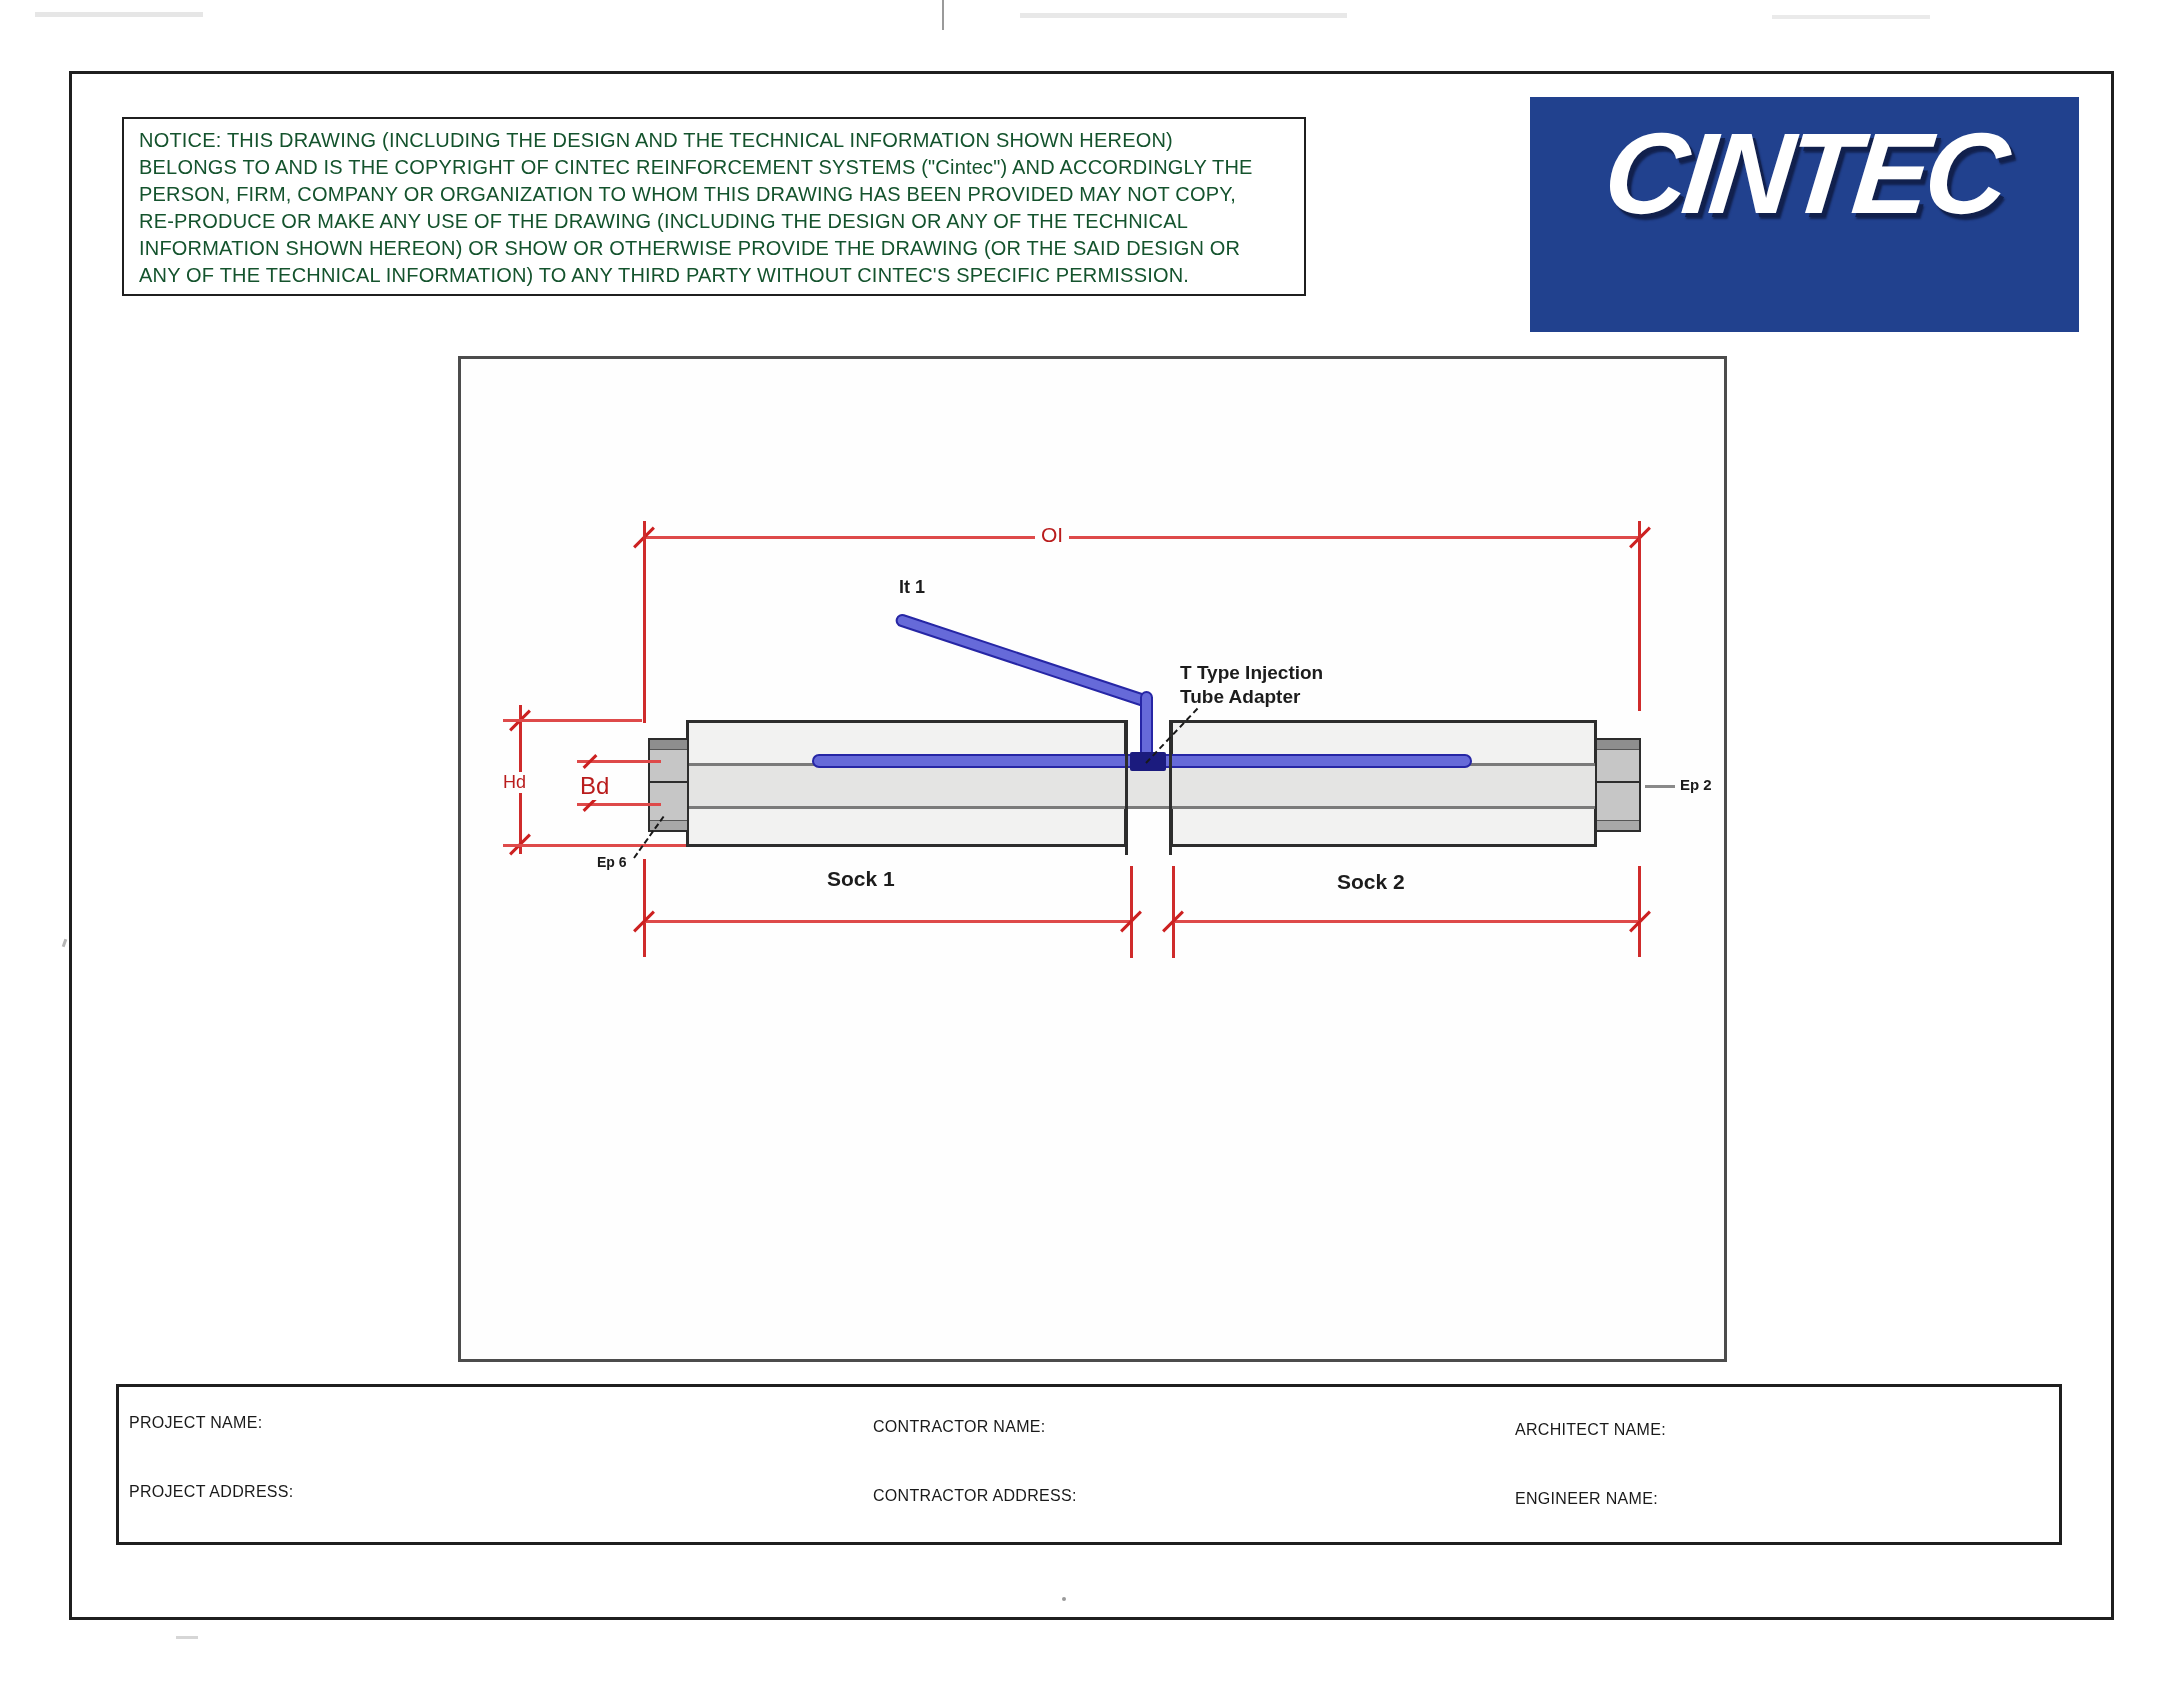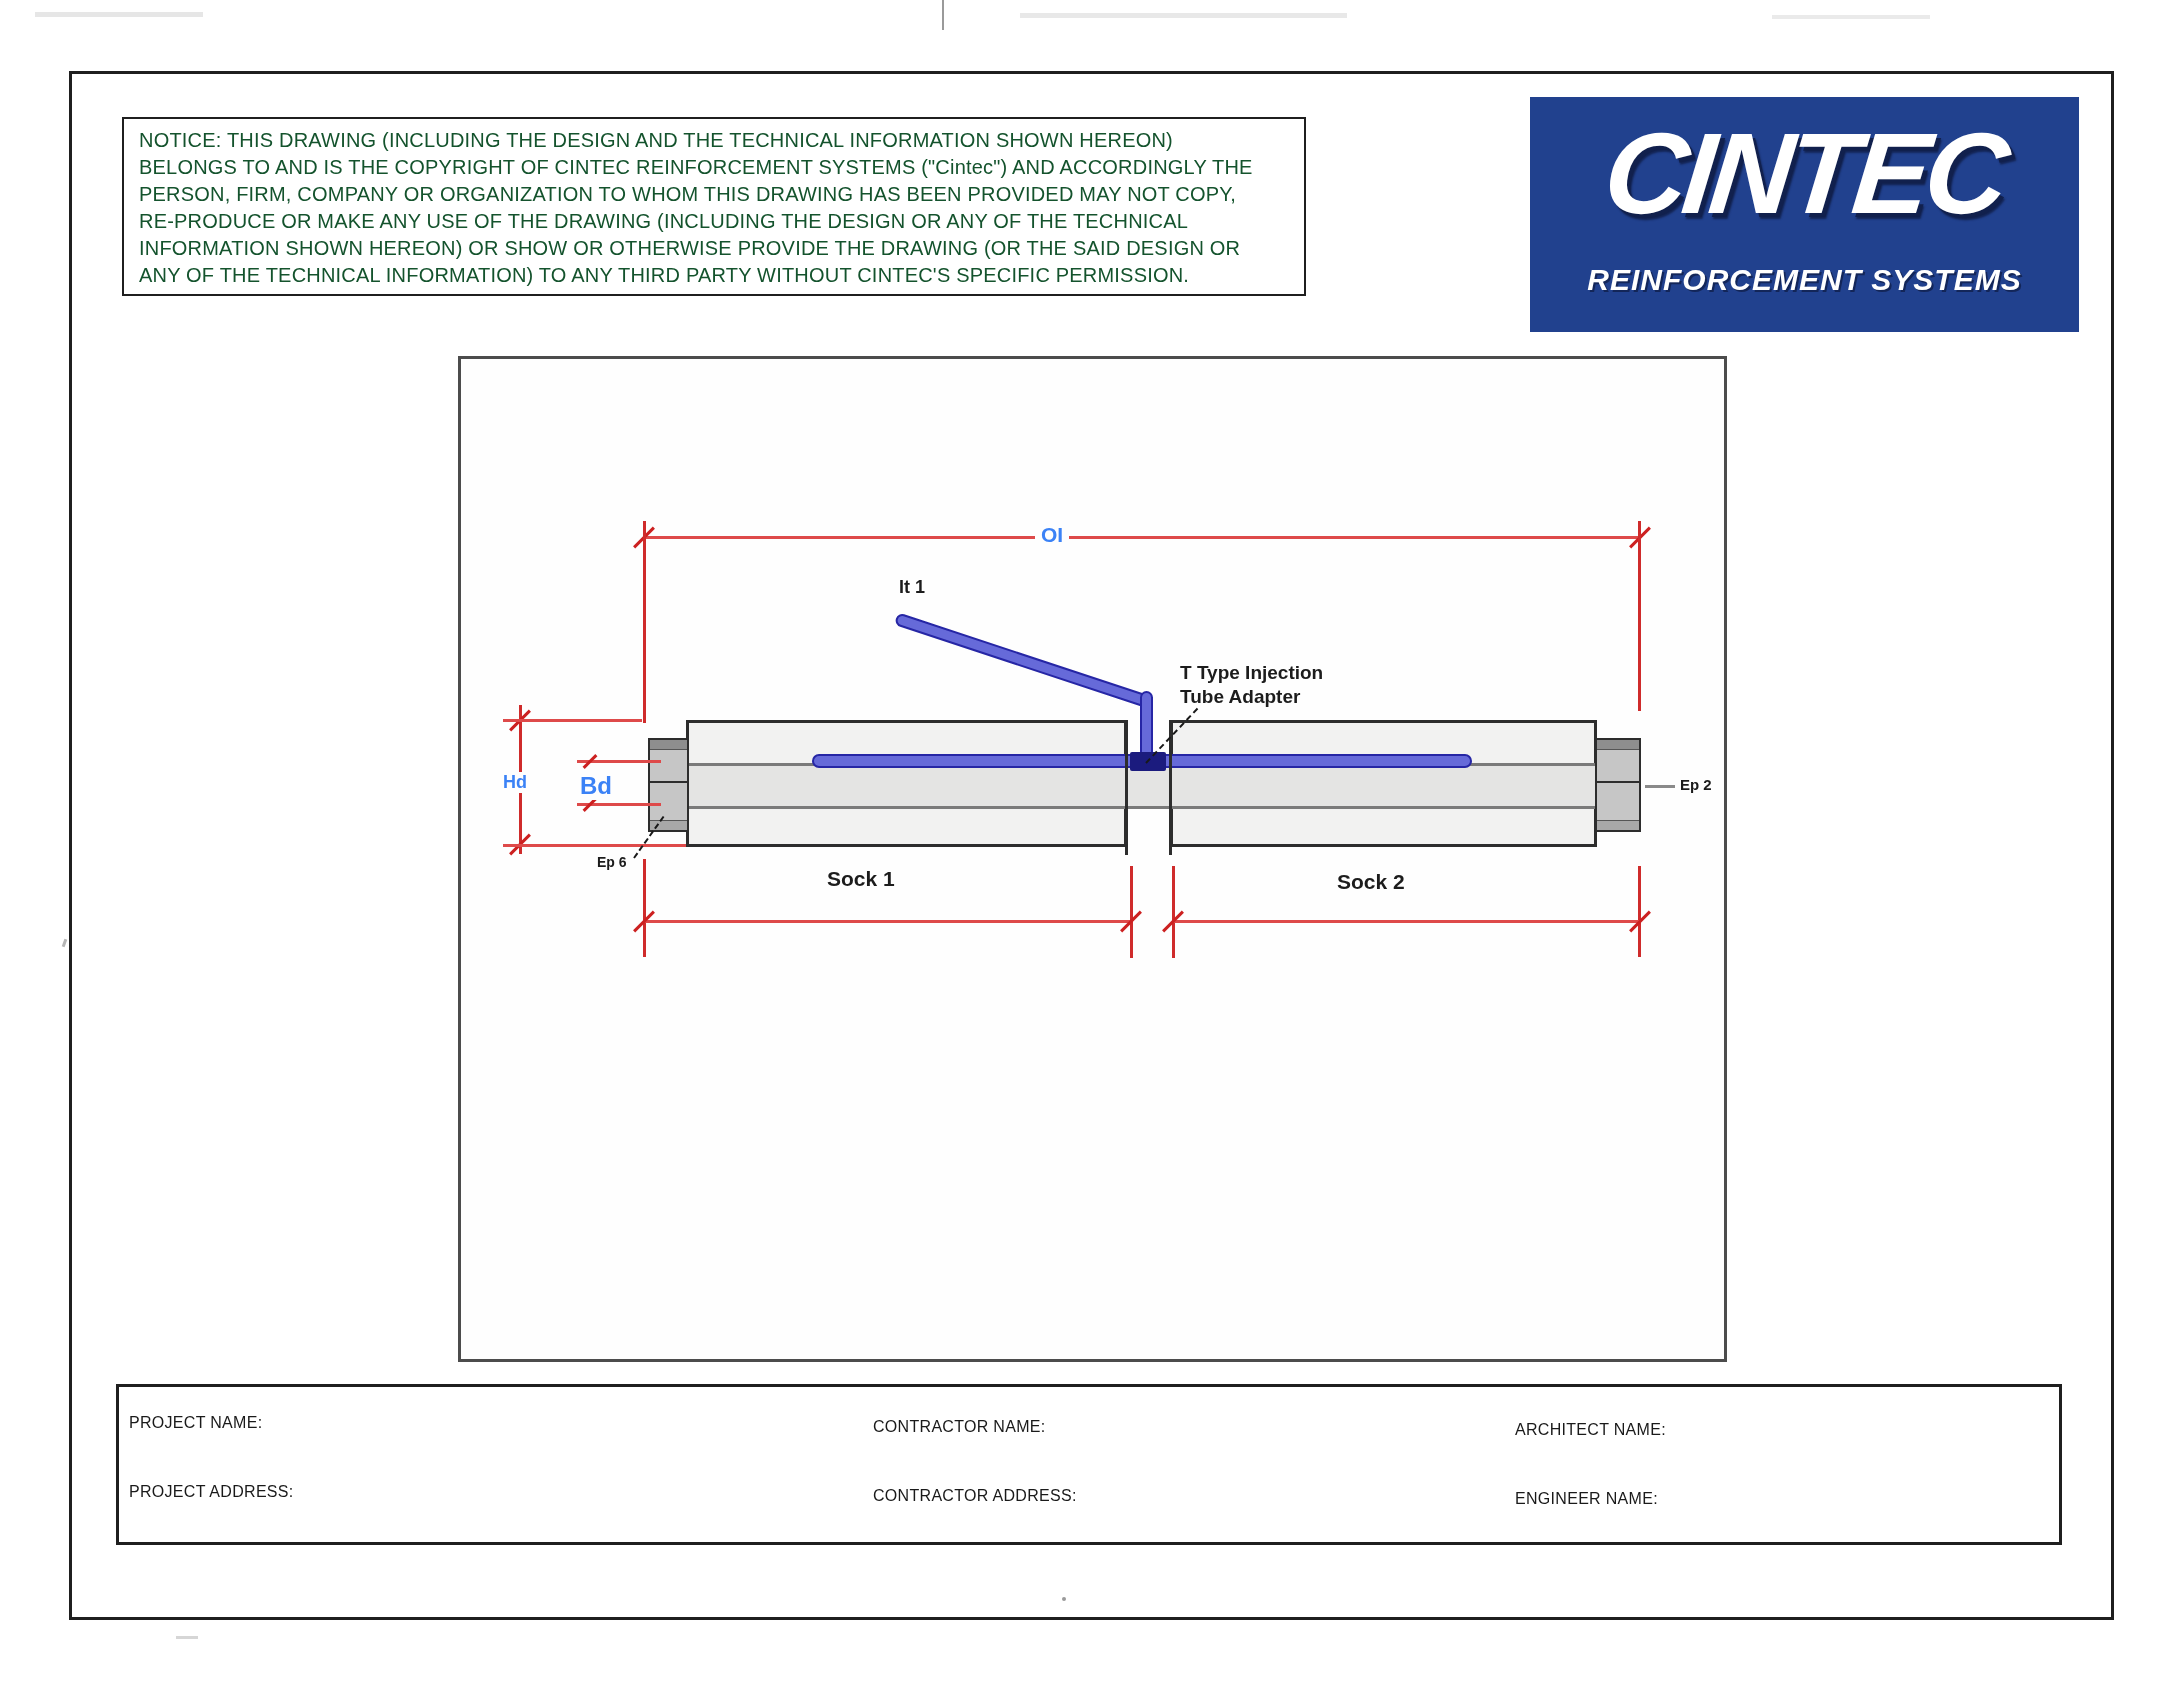--- a/index.html
+++ b/index.html
@@ -31,21 +31,21 @@
   }
 
   
   .drawing-frame { left:458px; top:356px; width:1263px; height:1000px; border:3px solid #4c4c4c; background:#fefefe; }
   .drawing-title { left:579px; top:404px; font-size:31px; line-height:40px; color:#2e2e2e; letter-spacing:0.5px; font-weight:600; }
 
   
   .rl-h { height:3px; background:#de4a4a; }
   .rl-v { width:3px; background:#cf2b2b; }
   .tick { width:28px; height:3px; background:#cc2020; transform:rotate(-45deg); margin-left:-14px; margin-top:-1px; }
-  .dim-label { color:#3b82f6; font-weight:bold; background:#fefefe; padding:0 6px; }
+  .dim-label { color:#b91c1c; font-weight:normal; background:#fefefe; padding:0 6px; }
 
   
   .sock { top:720px; height:127px; background:#f2f2f1; border:3px solid #2d2d2d; box-sizing:border-box; }
   .bar-band { left:686px; top:763px; width:911px; height:46px; background:#e4e4e3;
               border-top:3px solid #7a7a7a; border-bottom:3px solid #7a7a7a; box-sizing:border-box; }
   .junction-line { width:3px; background:#2d2d2d; top:720px; height:135px; }
   .endpiece { top:738px; height:94px; background:#c6c6c6; border:2px solid #2d2d2d; box-sizing:border-box; }
   .endpiece .strip-top { position:absolute; left:0; right:0; top:0; height:9px; background:#8e8e8e; border-bottom:1px solid #555; }
   .endpiece .strip-bottom { position:absolute; left:0; right:0; bottom:0; height:9px; background:#a8a8a8; border-top:1px solid #555; }
   .endpiece .mid-line { position:absolute; left:0; right:0; top:45%; height:2px; background:#2d2d2d; }
@@ -82,21 +82,20 @@
   <div class="abs notice-box"></div>
   <div class="abs notice-text">NOTICE: THIS DRAWING (INCLUDING THE DESIGN AND THE TECHNICAL INFORMATION SHOWN HEREON)
 BELONGS TO AND IS THE COPYRIGHT OF CINTEC REINFORCEMENT SYSTEMS ("Cintec") AND ACCORDINGLY THE
 PERSON, FIRM, COMPANY OR ORGANIZATION TO WHOM THIS DRAWING HAS BEEN PROVIDED  MAY NOT COPY,
 RE-PRODUCE OR MAKE ANY USE OF THE DRAWING (INCLUDING THE DESIGN OR ANY OF THE TECHNICAL
 INFORMATION SHOWN HEREON) OR SHOW OR OTHERWISE PROVIDE THE DRAWING (OR THE SAID DESIGN OR
 ANY OF THE TECHNICAL INFORMATION) TO ANY THIRD PARTY WITHOUT CINTEC'S SPECIFIC PERMISSION.</div>
 
   <div class="abs logo">
     <div class="logo-brand">CINTEC</div>
-    <div class="logo-tagline">REINFORCEMENT SYSTEMS</div>
   </div>
 
   <div class="abs drawing-frame"></div>
 
 
   <div class="abs rl-h" style="left:644px;top:536px;width:997px;"></div>
   <div class="abs tick" style="left:644px;top:537px;"></div>
   <div class="abs tick" style="left:1640px;top:537px;"></div>
   <div class="abs rl-v" style="left:643px;top:521px;height:202px;"></div>
   <div class="abs rl-v" style="left:1638px;top:521px;height:190px;"></div>

